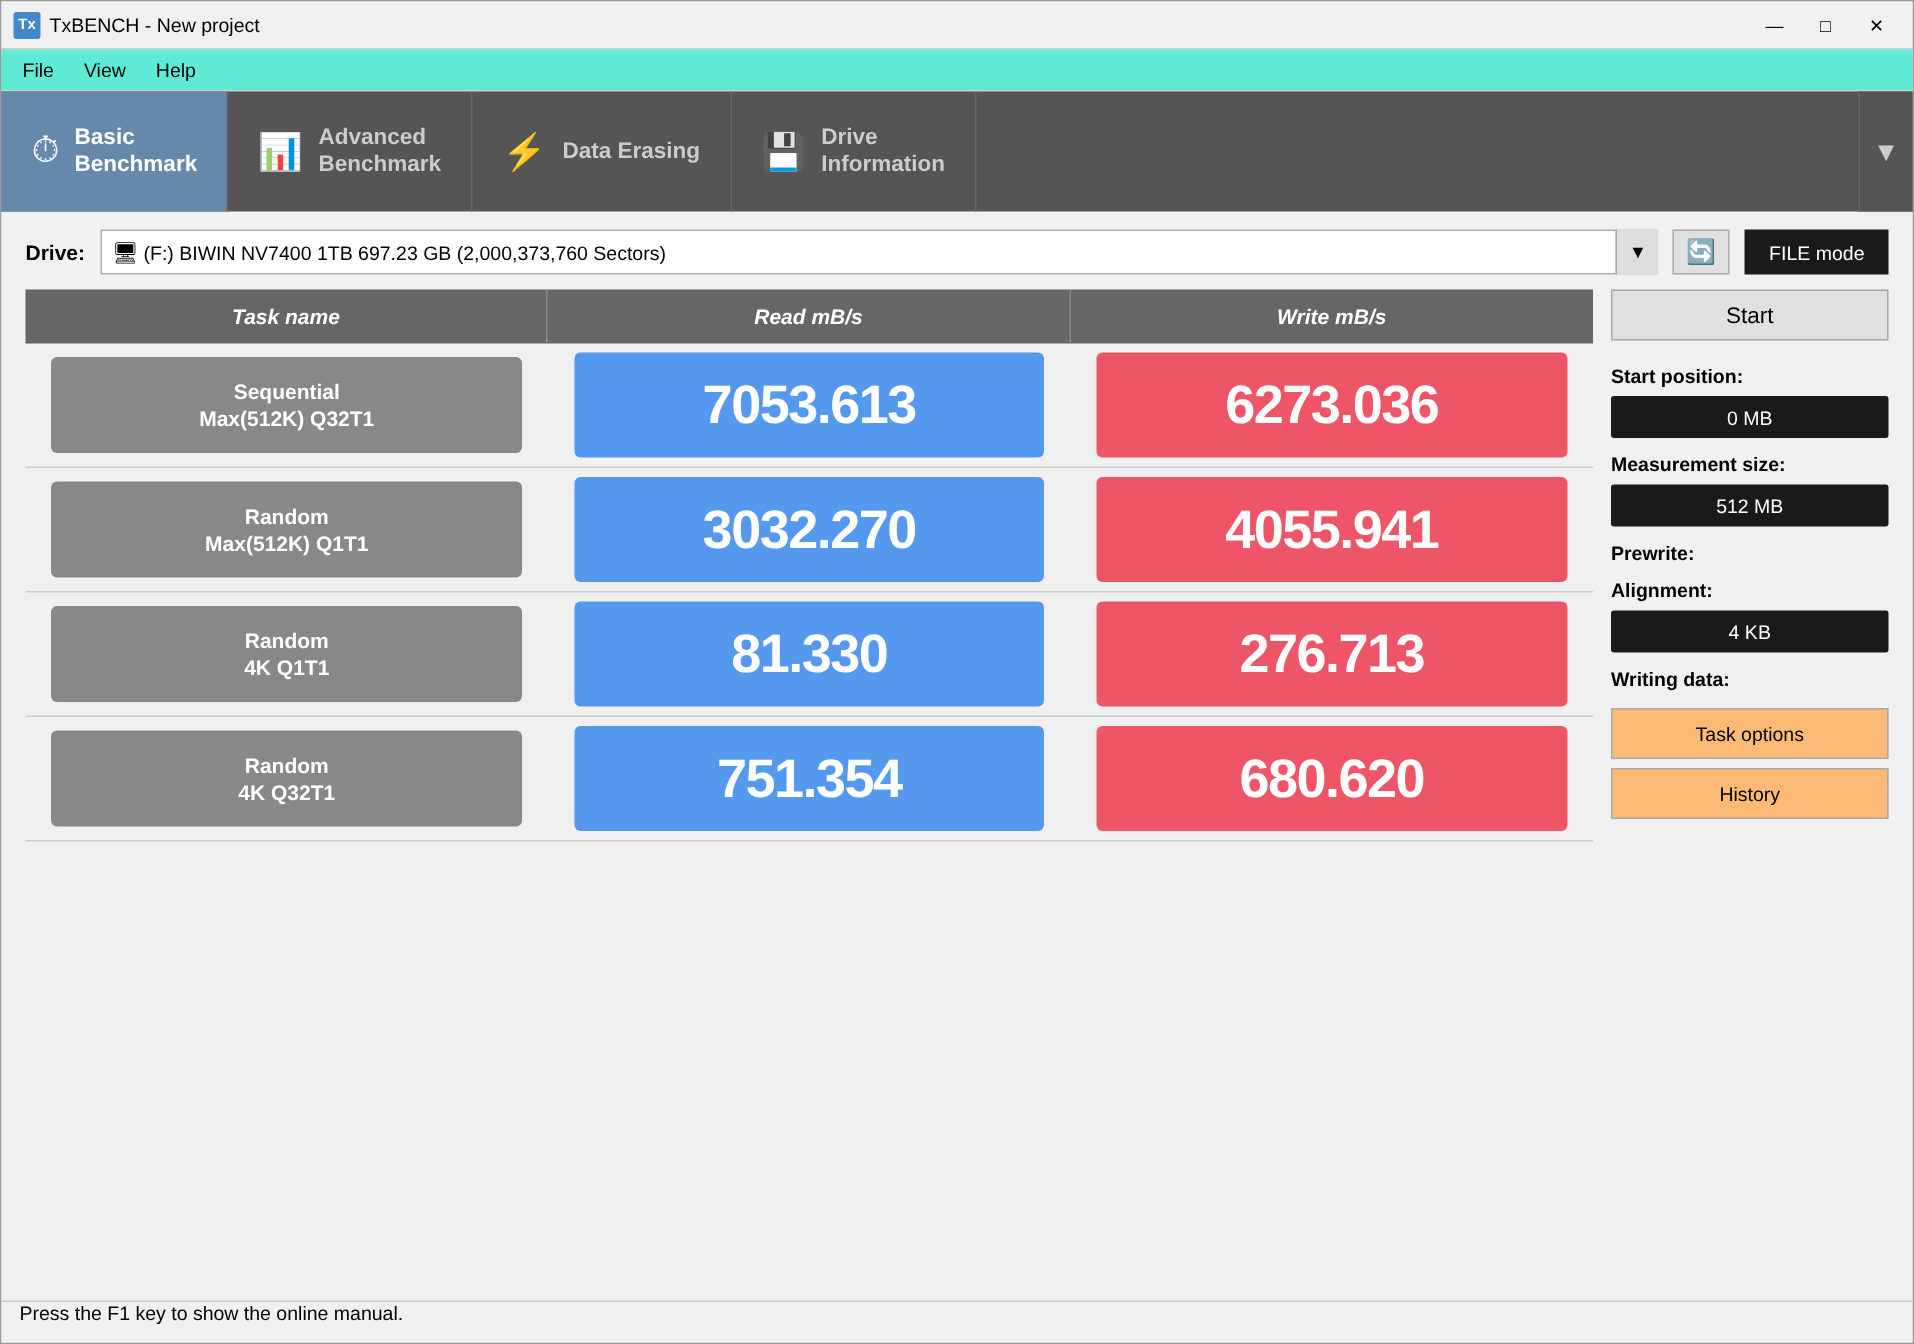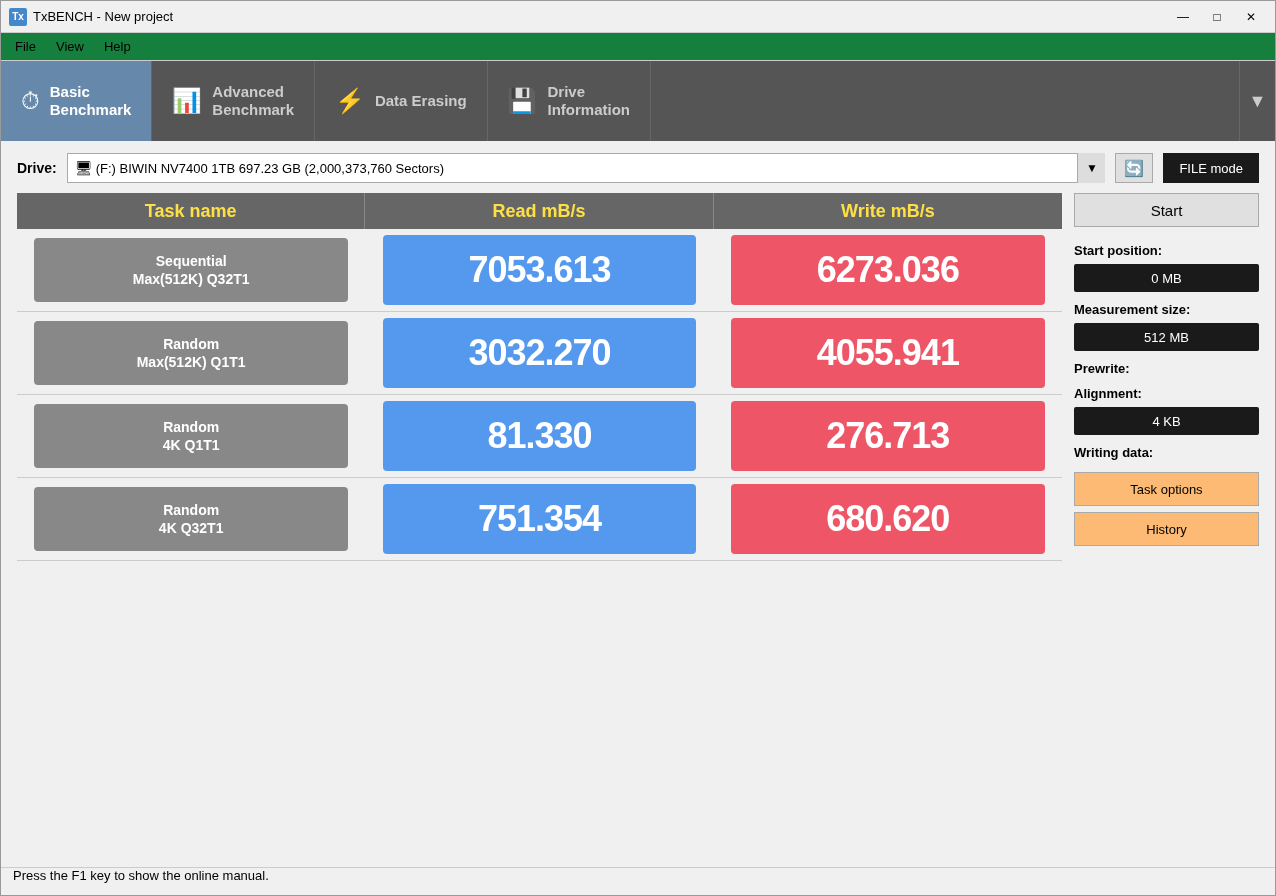--- a/index.html
+++ b/index.html
@@ -57,21 +57,21 @@
       border: none;
       cursor: pointer;
       font-size: 12px;
       color: #000;
       display: flex;
       align-items: center;
       justify-content: center;
     }
     .menu-bar {
       height: 28px;
-      background: #15803d;
+      background: #5eead4;
       display: flex;
       align-items: center;
       padding: 0 4px;
       border-bottom: 1px solid #ccc;
       flex-shrink: 0;
     }
     .menu-item {
       padding: 4px 10px;
       cursor: pointer;
       font-size: 13px;
@@ -199,24 +199,25 @@
     .table-header {
       background: #666;
       display: grid;
       grid-template-columns: 1fr 1fr 1fr;
       height: 36px;
     }
     .table-header-cell {
       display: flex;
       align-items: center;
       justify-content: center;
-      color: #fde047;
-      font-weight: bold;
-      font-size: 18px;
+      color: #ffffff;
+      font-weight: bold;
+      font-size: 14px;
       border-right: 1px solid #888;
+      font-style: italic;
     }
     .table-header-cell:last-child { border-right: none; }
     .table-row {
       display: grid;
       grid-template-columns: 1fr 1fr 1fr;
       gap: 0;
       padding: 6px 0;
       border-bottom: 1px solid #ccc;
     }
     .task-name-cell {

